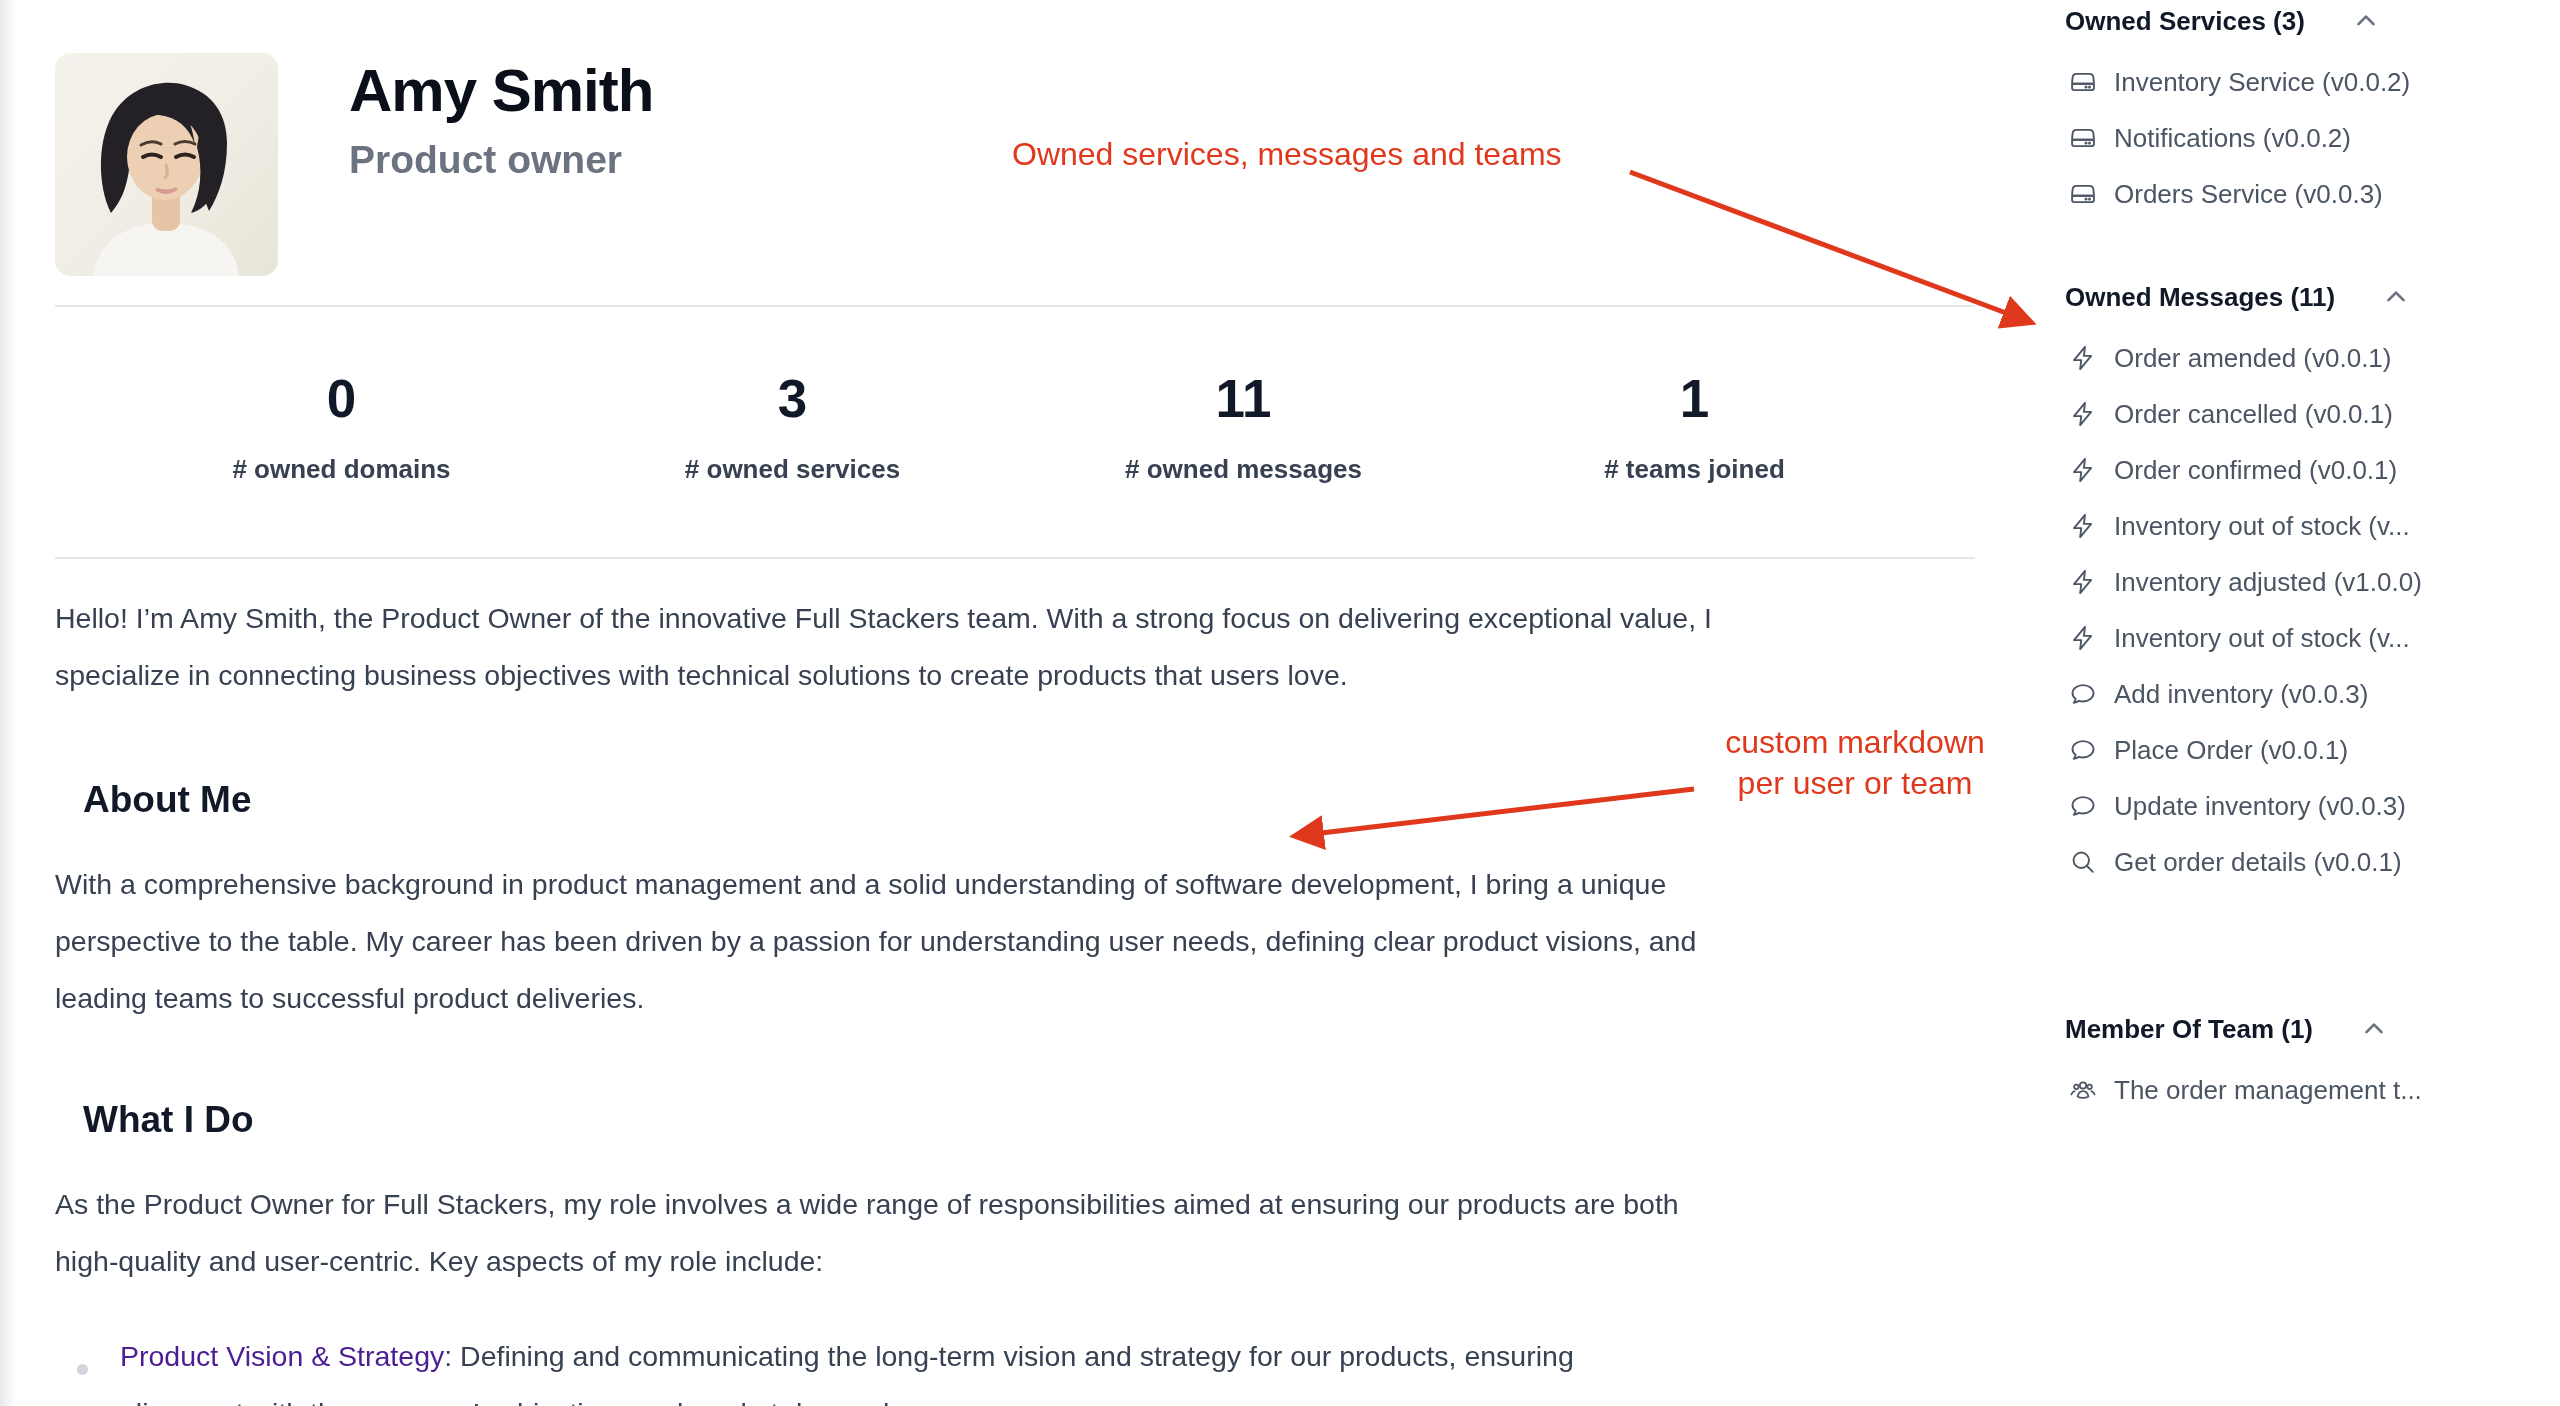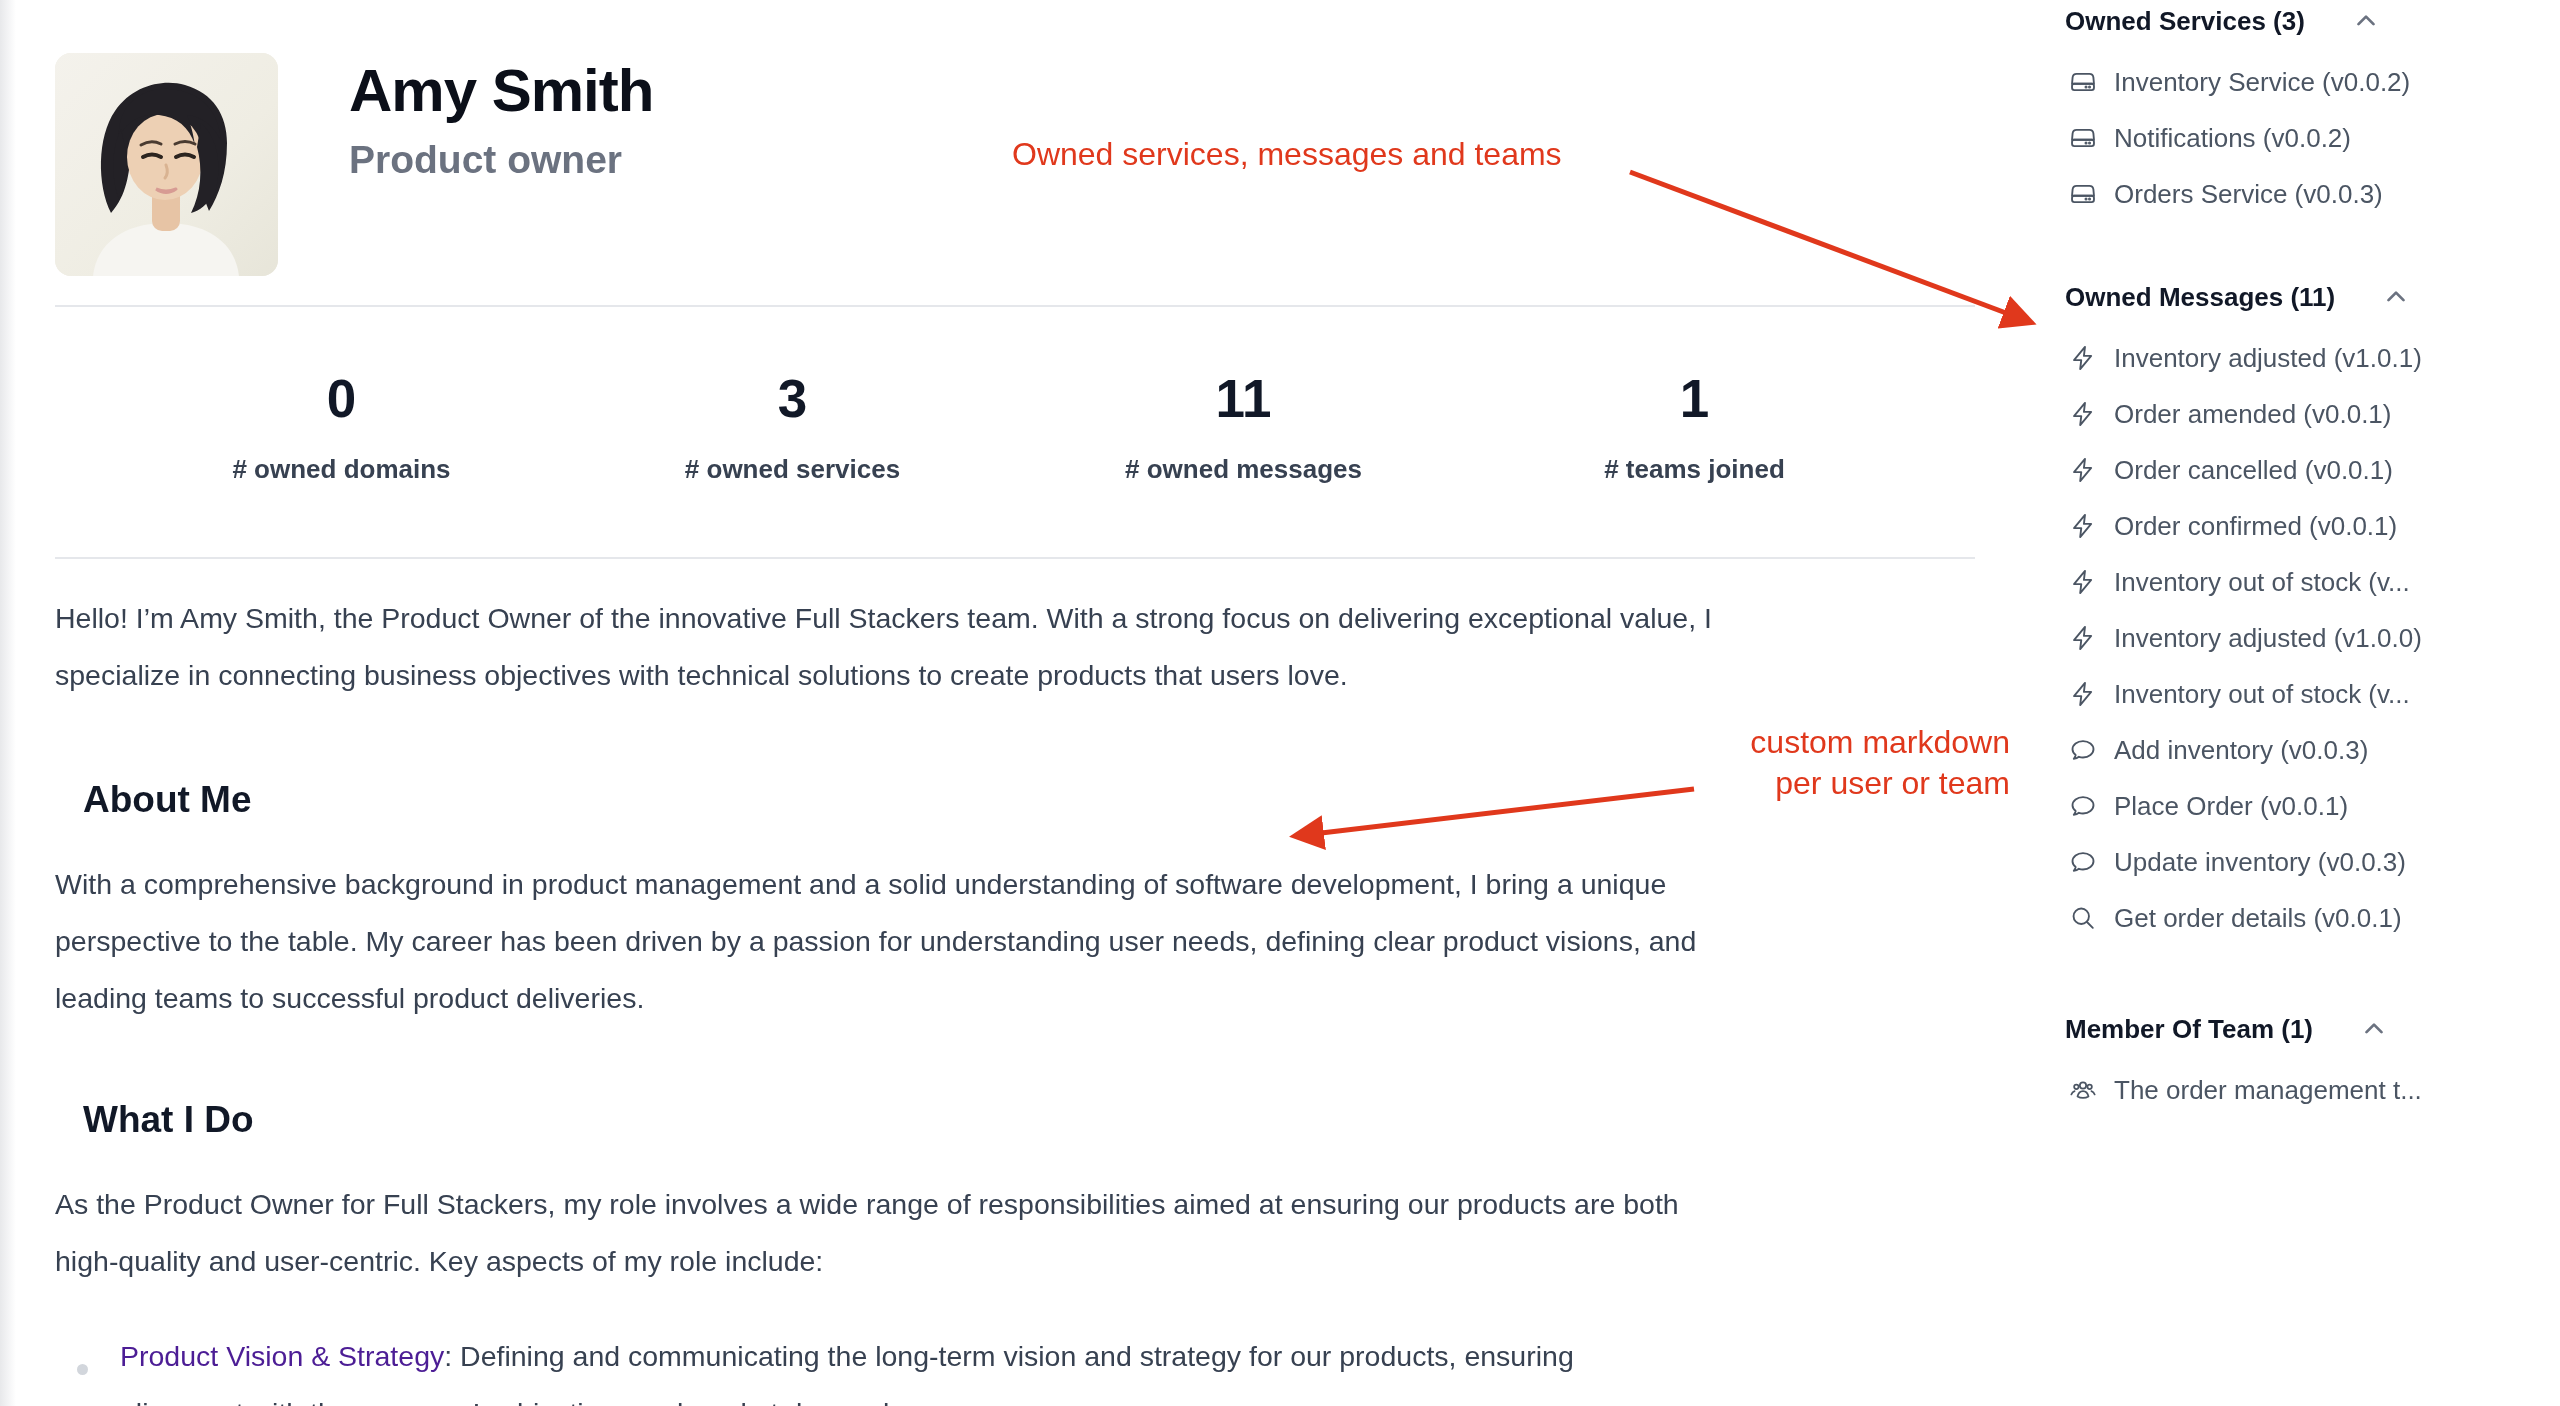--- a/index.html
+++ b/index.html
@@ -64,21 +64,21 @@
   .sb-item {
     display:flex; align-items:center; height:56px; gap:17px;
     padding-left:4px; cursor:pointer;
   }
   .sb-icon { width:28px; height:28px; flex:0 0 auto; color:#4b5563; }
   .sb-icon svg { display:block; width:28px; height:28px; }
   .sb-label { font-size:26px; color:#4b5563; white-space:nowrap; }
   
   .ann { position:absolute; color:#e0381c; font-size:32px; line-height:41px; }
   .ann-1 { left:1012px; top:134px; white-space:nowrap; }
-  .ann-2 { left:1700px; top:722px; width:310px; text-align:right; }
+  .ann-2 { left:1700px; top:722px; width:310px; text-align:center; }
   .ann-2 span { display:block; }
   .arrow-overlay { position:absolute; left:0; top:0; width:2560px; height:1406px; pointer-events:none; }
 </style>
 </head>
 <body>
 
 <div class="left-shade"></div>
 
 <div class="avatar">
   <svg viewBox="0 0 223 223">
@@ -219,28 +219,20 @@
           <polyline points="6 14.5 12 8.5 18 14.5"></polyline>
         </svg>
     </div>
     <div class="sb-list">
         <div class="sb-item">
           <span class="sb-icon">
             <svg viewBox="0 0 24 24" fill="none" stroke="currentColor" stroke-width="1.6" stroke-linejoin="round">
               <path d="M13.7 2.5 4.3 13.8h6.2l-0.9 7.7 9.4-11.3h-6.2z"></path>
             </svg>
           </span>
-          <span class="sb-label">Inventory adjusted (v1.0.1)</span>
-        </div>
-        <div class="sb-item">
-          <span class="sb-icon">
-            <svg viewBox="0 0 24 24" fill="none" stroke="currentColor" stroke-width="1.6" stroke-linejoin="round">
-              <path d="M13.7 2.5 4.3 13.8h6.2l-0.9 7.7 9.4-11.3h-6.2z"></path>
-            </svg>
-          </span>
           <span class="sb-label">Order amended (v0.0.1)</span>
         </div>
         <div class="sb-item">
           <span class="sb-icon">
             <svg viewBox="0 0 24 24" fill="none" stroke="currentColor" stroke-width="1.6" stroke-linejoin="round">
               <path d="M13.7 2.5 4.3 13.8h6.2l-0.9 7.7 9.4-11.3h-6.2z"></path>
             </svg>
           </span>
           <span class="sb-label">Order cancelled (v0.0.1)</span>
         </div>

